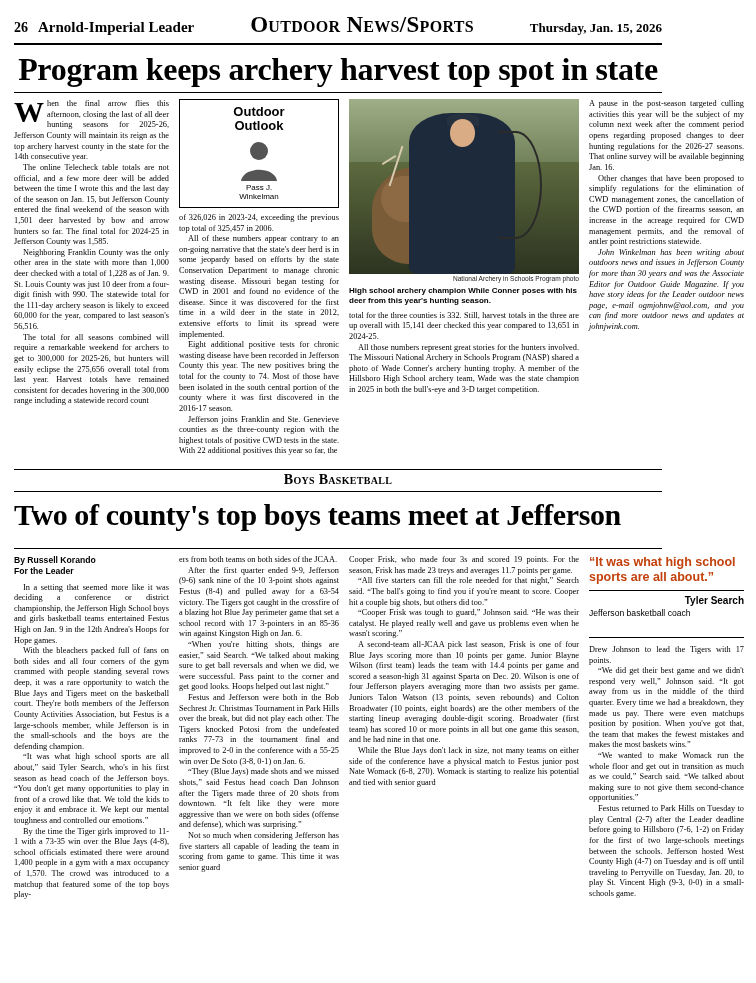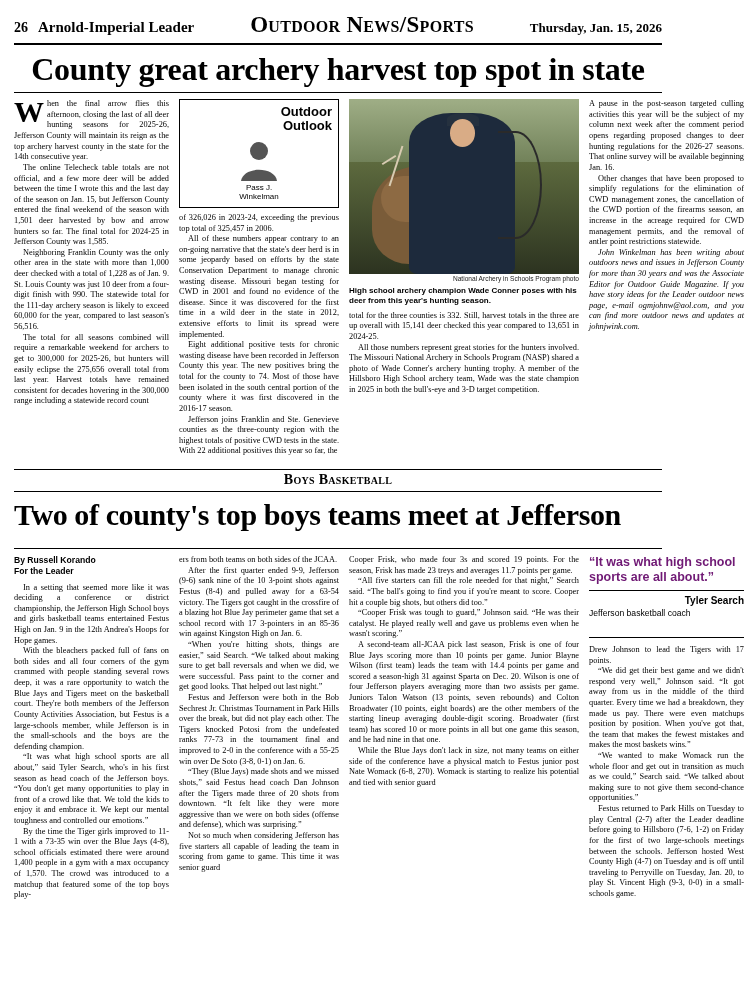--- a/index.html
+++ b/index.html
@@ -87,21 +87,21 @@
     margin-bottom: 5px;
     min-height: 92px;
     display: flex;
     flex-direction: column;
   }
   .outlook-title {
     font-family: "Liberation Sans", sans-serif;
     font-weight: bold;
     font-size: 13px;
     line-height: 1.05;
-    text-align: right;
+    text-align: center;
     margin-bottom: 4px;
   }
   .outlook-sil {
     flex: 1;
     display: flex;
     align-items: flex-end;
     justify-content: center;
     padding-bottom: 2px;
   }
   .outlook-name {
@@ -205,21 +205,21 @@
     line-height: 1.25;
     margin-bottom: 6px;
     text-indent: 0;
     text-align: left;
   }
   .pullquote {
     font-family: "Liberation Sans", sans-serif;
     font-weight: bold;
     font-size: 12.5px;
     line-height: 1.18;
-    color: #701a75;
+    color: #c2410c;
     border-bottom: 1px solid #000;
     padding-bottom: 5px;
     margin-bottom: 4px;
     text-align: left;
   }
   .pq-attr {
     font-family: "Liberation Sans", sans-serif;
     font-weight: bold;
     font-size: 10px;
     text-align: right;
@@ -245,21 +245,21 @@
   <div class="masthead">
     <div class="mast-left">
       <span class="page-num">26</span>
       <span class="paper-name">Arnold-Imperial Leader</span>
     </div>
     <div class="section-title">Outdoor News/Sports</div>
     <div class="mast-date">Thursday, Jan. 15, 2026</div>
   </div>
   <div class="rule-thick"></div>
 
-  <h1 class="headline">County great archery harvest top spot in state</h1>
+  <h1 class="headline">Program keeps archery harvest top spot in state</h1>
   <div class="rule-thin" style="margin-bottom:6px;"></div>
 
   <div class="a1">
 
     <div class="col">
       <p class="dropcap noind">When the final arrow flies this afternoon, closing the last of all deer hunting seasons for 2025-26, Jefferson County will maintain its reign as the top archery harvest county in the state for the 14th consecutive year.</p>
       <p>The online Telecheck table totals are not official, and a few more deer will be added between the time I wrote this and the last day of the season on Jan. 15, but Jefferson County entered the final weekend of the season with 1,501 deer harvested by bow and arrow hunters so far. The final total for 2024-25 in Jefferson County was 1,585.</p>
       <p>Neighboring Franklin County was the only other area in the state with more than 1,000 deer checked with a total of 1,228 as of Jan. 9. St. Louis County was just 10 deer from a four-digit finish with 990. The statewide total for the 111-day archery season is likely to exceed 60,000 for the year, compared to last season's 56,516.</p>
       <p>The total for all seasons combined will require a remarkable weekend for archers to get to 300,000 for 2025-26, but hunters will easily eclipse the 275,656 overall total from last year. Harvest totals have remained consistent for decades hovering in the 300,000 range including a statewide record count</p>
     </div>
@@ -298,21 +298,21 @@
           <div class="antler-l"></div>
           <div class="antler-r"></div>
           <div class="tine1"></div>
           <div class="tine2"></div>
           <div class="hunter"></div>
           <div class="cap"></div>
           <div class="face"></div>
           <div class="bow"></div>
         </div>
         <div class="credit">National Archery in Schools Program photo</div>
-        <div class="cutline">High school archery champion Wade Conner poses with his deer from this year's hunting season.</div>
+        <div class="cutline">High school archery champion While Conner poses with his deer from this year's hunting season.</div>
       </div>
       <p class="noind">total for the three counties is 332. Still, harvest totals in the three are up overall with 15,141 deer checked this year compared to 13,651 in 2024-25.</p>
       <p>All those numbers represent great stories for the hunters involved. The Missouri National Archery in Schools Program (NASP) shared a photo of Wade Conner's archery hunting trophy. A member of the Hillsboro High School archery team, Wade was the state champion in 2025 in both the bull's-eye and 3-D target competition.</p>
     </div>
 
     <div class="col">
       <p class="noind">A pause in the post-season targeted culling activities this year will be the subject of my column next week after the comment period opens regarding proposed changes to deer hunting regulations for the 2026-27 seasons. That online survey will be available beginning Jan. 16.</p>
       <p>Other changes that have been proposed to simplify regulations for the elimination of CWD management zones, the cancellation of the CWD portion of the firearms season, an increase in the acreage required for CWD management permits, and the removal of antler point restrictions statewide.</p>
       <p class="italic">John Winkelman has been writing about outdoors news and issues in Jefferson County for more than 30 years and was the Associate Editor for Outdoor Guide Magazine. If you have story ideas for the Leader outdoor news page, e-mail ogmjohnw@aol.com, and you can find more outdoor news and updates at johnjwink.com.</p>
     </div>
@@ -336,21 +336,21 @@
       </div>
       <p>In a setting that seemed more like it was deciding a conference or district championship, the Jefferson High School boys and girls basketball teams entertained Festus High on Jan. 9 in the 12th Andrea's Hoops for Hope games.</p>
       <p>With the bleachers packed full of fans on both sides and all four corners of the gym crammed with people standing several rows deep, it was a rare opportunity to watch the Blue Jays and Tigers meet on the basketball court. They're both members of the Jefferson County Activities Association, but Festus is a large-schools member, while Jefferson is in the small-schools and the boys are the defending champion.</p>
       <p>“It was what high school sports are all about,” said Tyler Search, who's in his first season as head coach of the Jefferson boys. “You don't get many opportunities to play in front of a crowd like that. We told the kids to enjoy it and embrace it. We kept our mental toughness and controlled our emotions.”</p>
       <p>By the time the Tiger girls improved to 11-1 with a 73-35 win over the Blue Jays (4-8), school officials estimated there were around 1,400 people in a gym with a max occupancy of 1,570. The crowd was introduced to a matchup that featured some of the top boys play-</p>
     </div>
 
     <div class="col">
       <p class="noind">ers from both teams on both sides of the JCAA.</p>
       <p>After the first quarter ended 9-9, Jefferson (9-6) sank nine of the 10 3-point shots against Festus (8-4) and pulled away for a 63-54 victory. The Tigers got caught in the crossfire of a blazing hot Blue Jay perimeter game that set a school record with 17 3-pointers in an 85-36 win against Kingston High on Jan. 6.</p>
-      <p>“When you're hitting shots, things are easier,” said Search. “We talked about making sure to get ball reversals and when we did, we were successful. Pass paint to the corner and get good looks. That helped out last night.”</p>
+      <p>“When you're hitting shots, things are easier,” said Search. “We talked about making sure to get ball reversals and when we did, we were successful. Pass paint to the corner and get good looks. Hoops helped out last night.”</p>
       <p>Festus and Jefferson were both in the Bob Sechrest Jr. Christmas Tournament in Park Hills over the break, but did not play each other. The Tigers knocked Potosi from the undefeated ranks 77-73 in the tournament final and improved to 2-0 in the conference with a 55-25 win over De Soto (3-8, 0-1) on Jan. 6.</p>
       <p>“They (Blue Jays) made shots and we missed shots,” said Festus head coach Dan Johnson after the Tigers made three of 20 shots from downtown. “It felt like they were more aggressive than we were on both sides (offense and defense), which was surprising.”</p>
       <p>Not so much when considering Jefferson has five starters all capable of leading the team in scoring from game to game. This time it was senior guard</p>
     </div>
 
     <div class="col">
       <p class="noind">Cooper Frisk, who made four 3s and scored 19 points. For the season, Frisk has made 23 treys and averages 11.7 points per game.</p>
       <p>“All five starters can fill the role needed for that night,” Search said. “The ball's going to find you if you're meant to score. Cooper hit a couple big shots, but others did too.”</p>
       <p>“Cooper Frisk was tough to guard,” Johnson said. “He was their catalyst. He played really well and gave us problems even when he wasn't scoring.”</p>
       <p>A second-team all-JCAA pick last season, Frisk is one of four Blue Jays scoring more than 10 points per game. Junior Blayne Wilson (first team) leads the team with 14.4 points per game and scored a season-high 31 against Sparta on Dec. 20. Wilson is one of four Jefferson players averaging more than two assists per game. Juniors Talon Watson (13 points, seven rebounds) and Colton Broadwater (10 points, eight boards) are the other members of the starting lineup averaging double-digit scoring. Broadwater (first team) has scored 10 or more points in all but one game this season, and he had nine in that one.</p>

